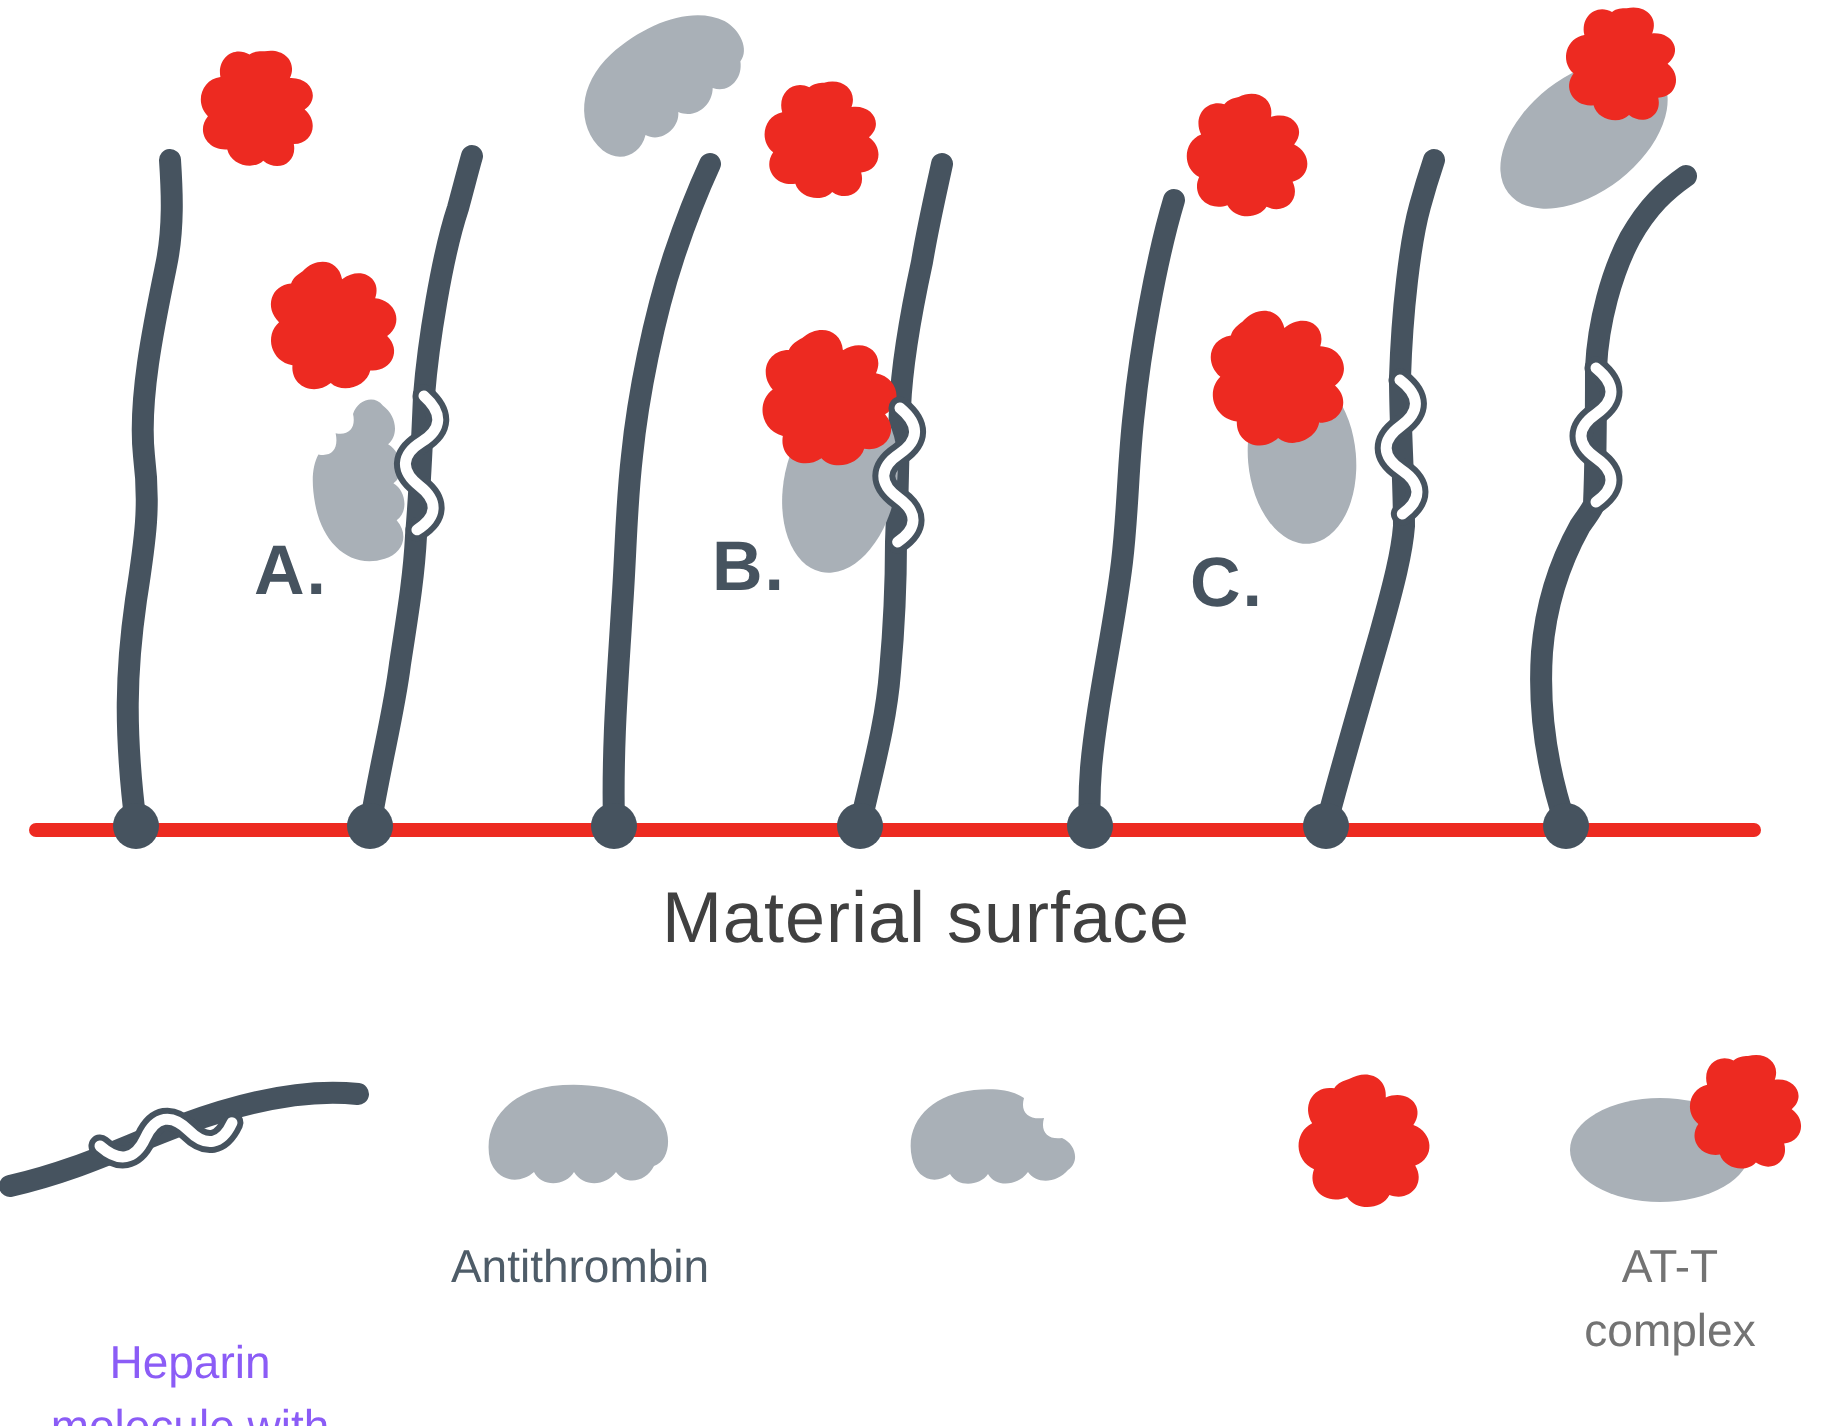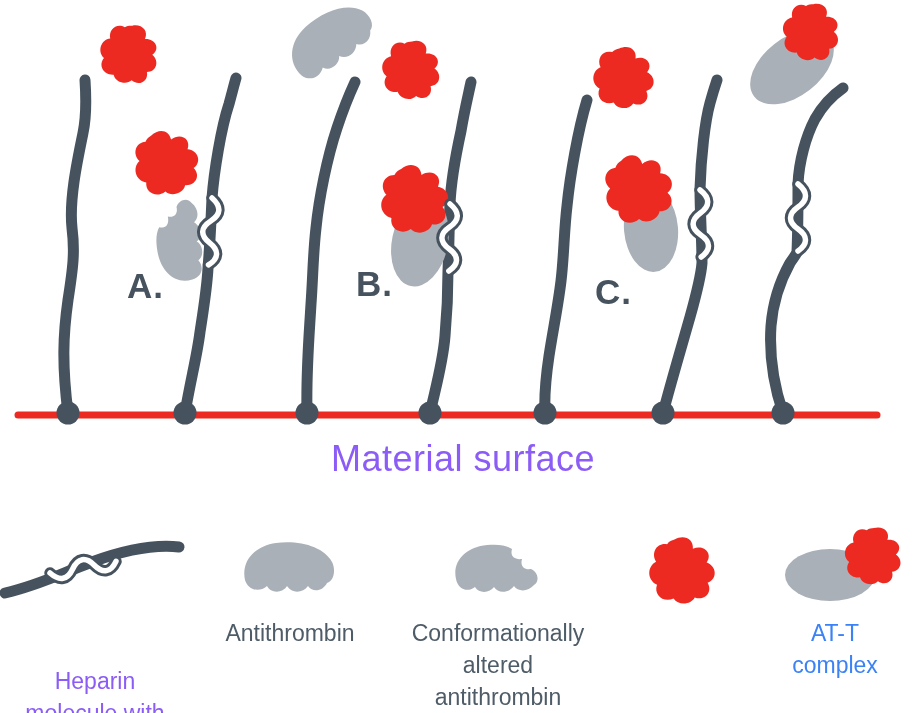--- a/index.html
+++ b/index.html
@@ -94,23 +94,20 @@
       <circle cx="545" cy="413" r="11.5"></circle>
       <circle cx="663" cy="413" r="11.5"></circle>
       <circle cx="783" cy="413" r="11.5"></circle>
     </g>
   </svg>
 
   <div class="panel-letter" style="left: 127px; top: 266px; color: rgb(70, 83, 95);">A.</div>
   <div class="panel-letter" style="left: 356px; top: 264px; color: rgb(70, 83, 95);">B.</div>
   <div class="panel-letter" style="left: 595px; top: 272px; color: rgb(70, 83, 95);">C.</div>
 
-  <div class="surface-label" style="color: #8b5cf6;">Material surface</div>
+  <div class="surface-label" style="color: #404040;">Material surface</div>
 
   <div class="legend-caption" style="left: 95px; color: #8b5cf6; margin-top: 48px;">Heparin
 molecule with
 active site</div>
   <div class="legend-caption" style="left: 290px; color: rgb(78, 92, 104);">Antithrombin</div>
-  <div class="legend-caption" style="left: 498px; color: rgb(78, 92, 104);">Conformationally
-altered
-antithrombin</div>
-  <div class="legend-caption" style="left: 835px; color: #3b82f6;">AT-T complex</div>
+  <div class="legend-caption" style="left: 835px; color: #737373;">AT-T complex</div>
 </div>
 
 </body></html>

